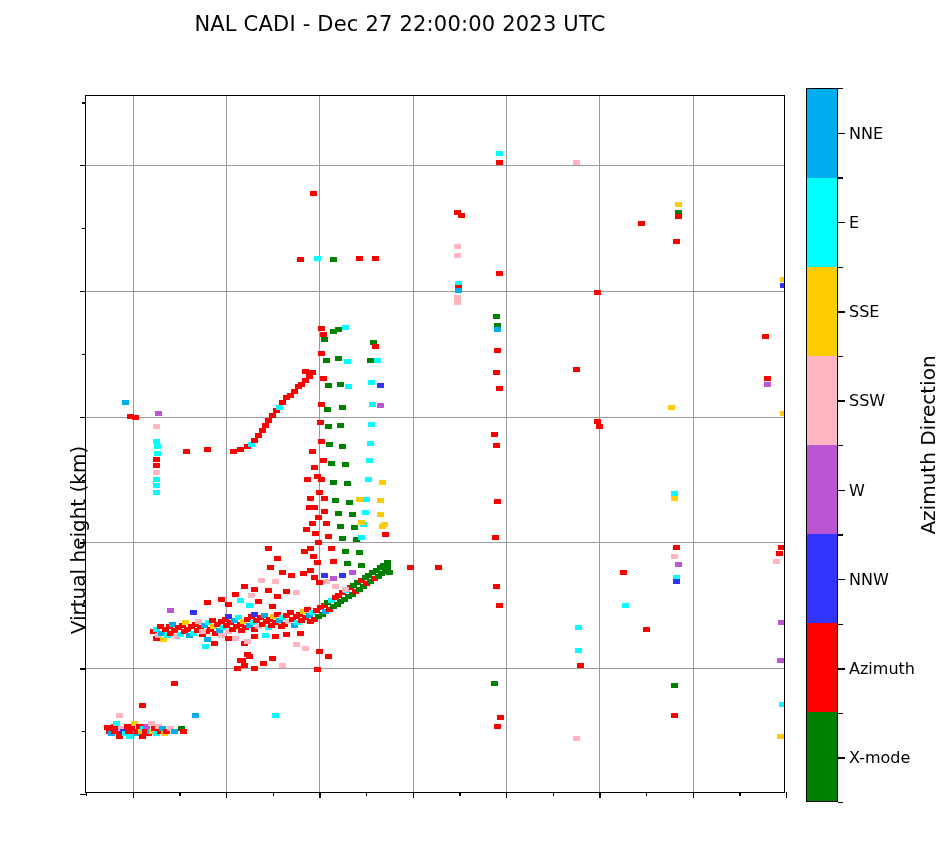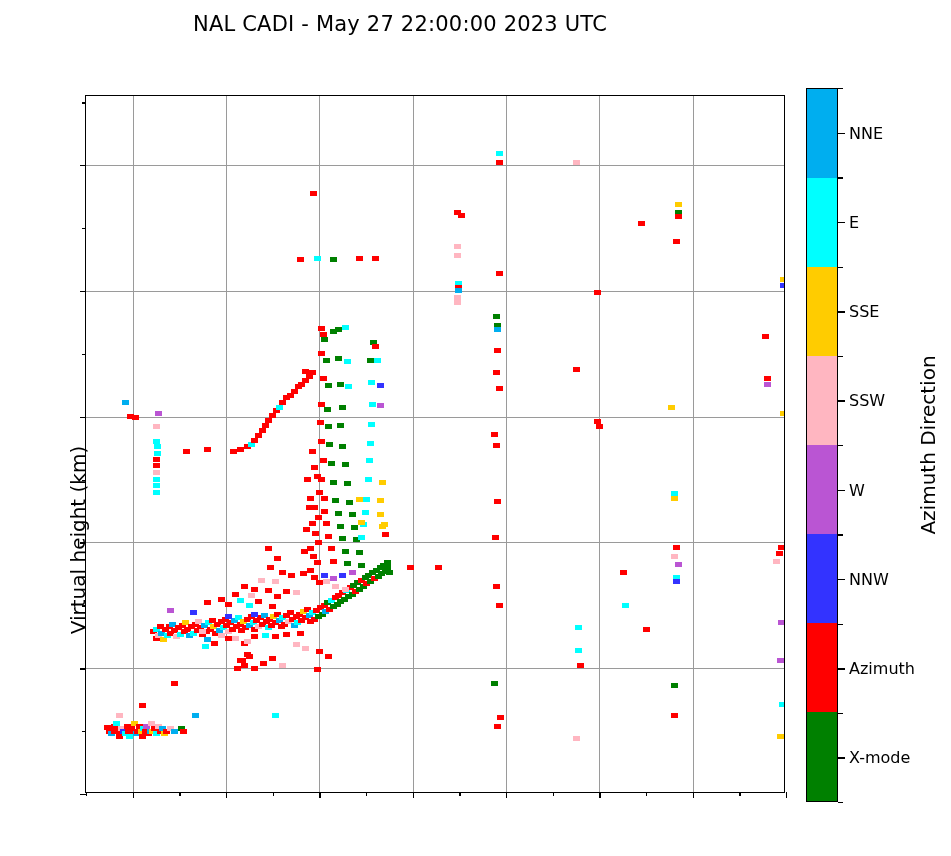--- a/index.html
+++ b/index.html
@@ -34,21 +34,21 @@
   .ctick{position:absolute;left:838px;width:7px;height:1.4px;background:#000;}
   .clab{position:absolute;left:849px;font-size:16px;white-space:nowrap;
         transform:translateY(-50%);}
   .cdiv{position:absolute;left:838px;width:5px;height:1.3px;background:#000;}
   #cbtitle{position:absolute;left:928px;top:445px;font-size:20px;
            transform:translate(-50%,-50%) rotate(-90deg);white-space:nowrap;}
 </style>
 </head>
 <body>
 
-<div id="title">NAL CADI - May 27 22:00:00 2023 UTC</div>
+<div id="title">NAL CADI - Dec 27 22:00:00 2023 UTC</div>
 
 <div id="plot">
   <div id="grid">
       <div class="gl v" style="left: 46.6667px;"></div>
       <div class="gl v" style="left: 140px;"></div>
       <div class="gl v" style="left: 233.333px;"></div>
       <div class="gl v" style="left: 326.667px;"></div>
       <div class="gl v" style="left: 420px;"></div>
       <div class="gl v" style="left: 513.333px;"></div>
       <div class="gl v" style="left: 606.667px;"></div>

